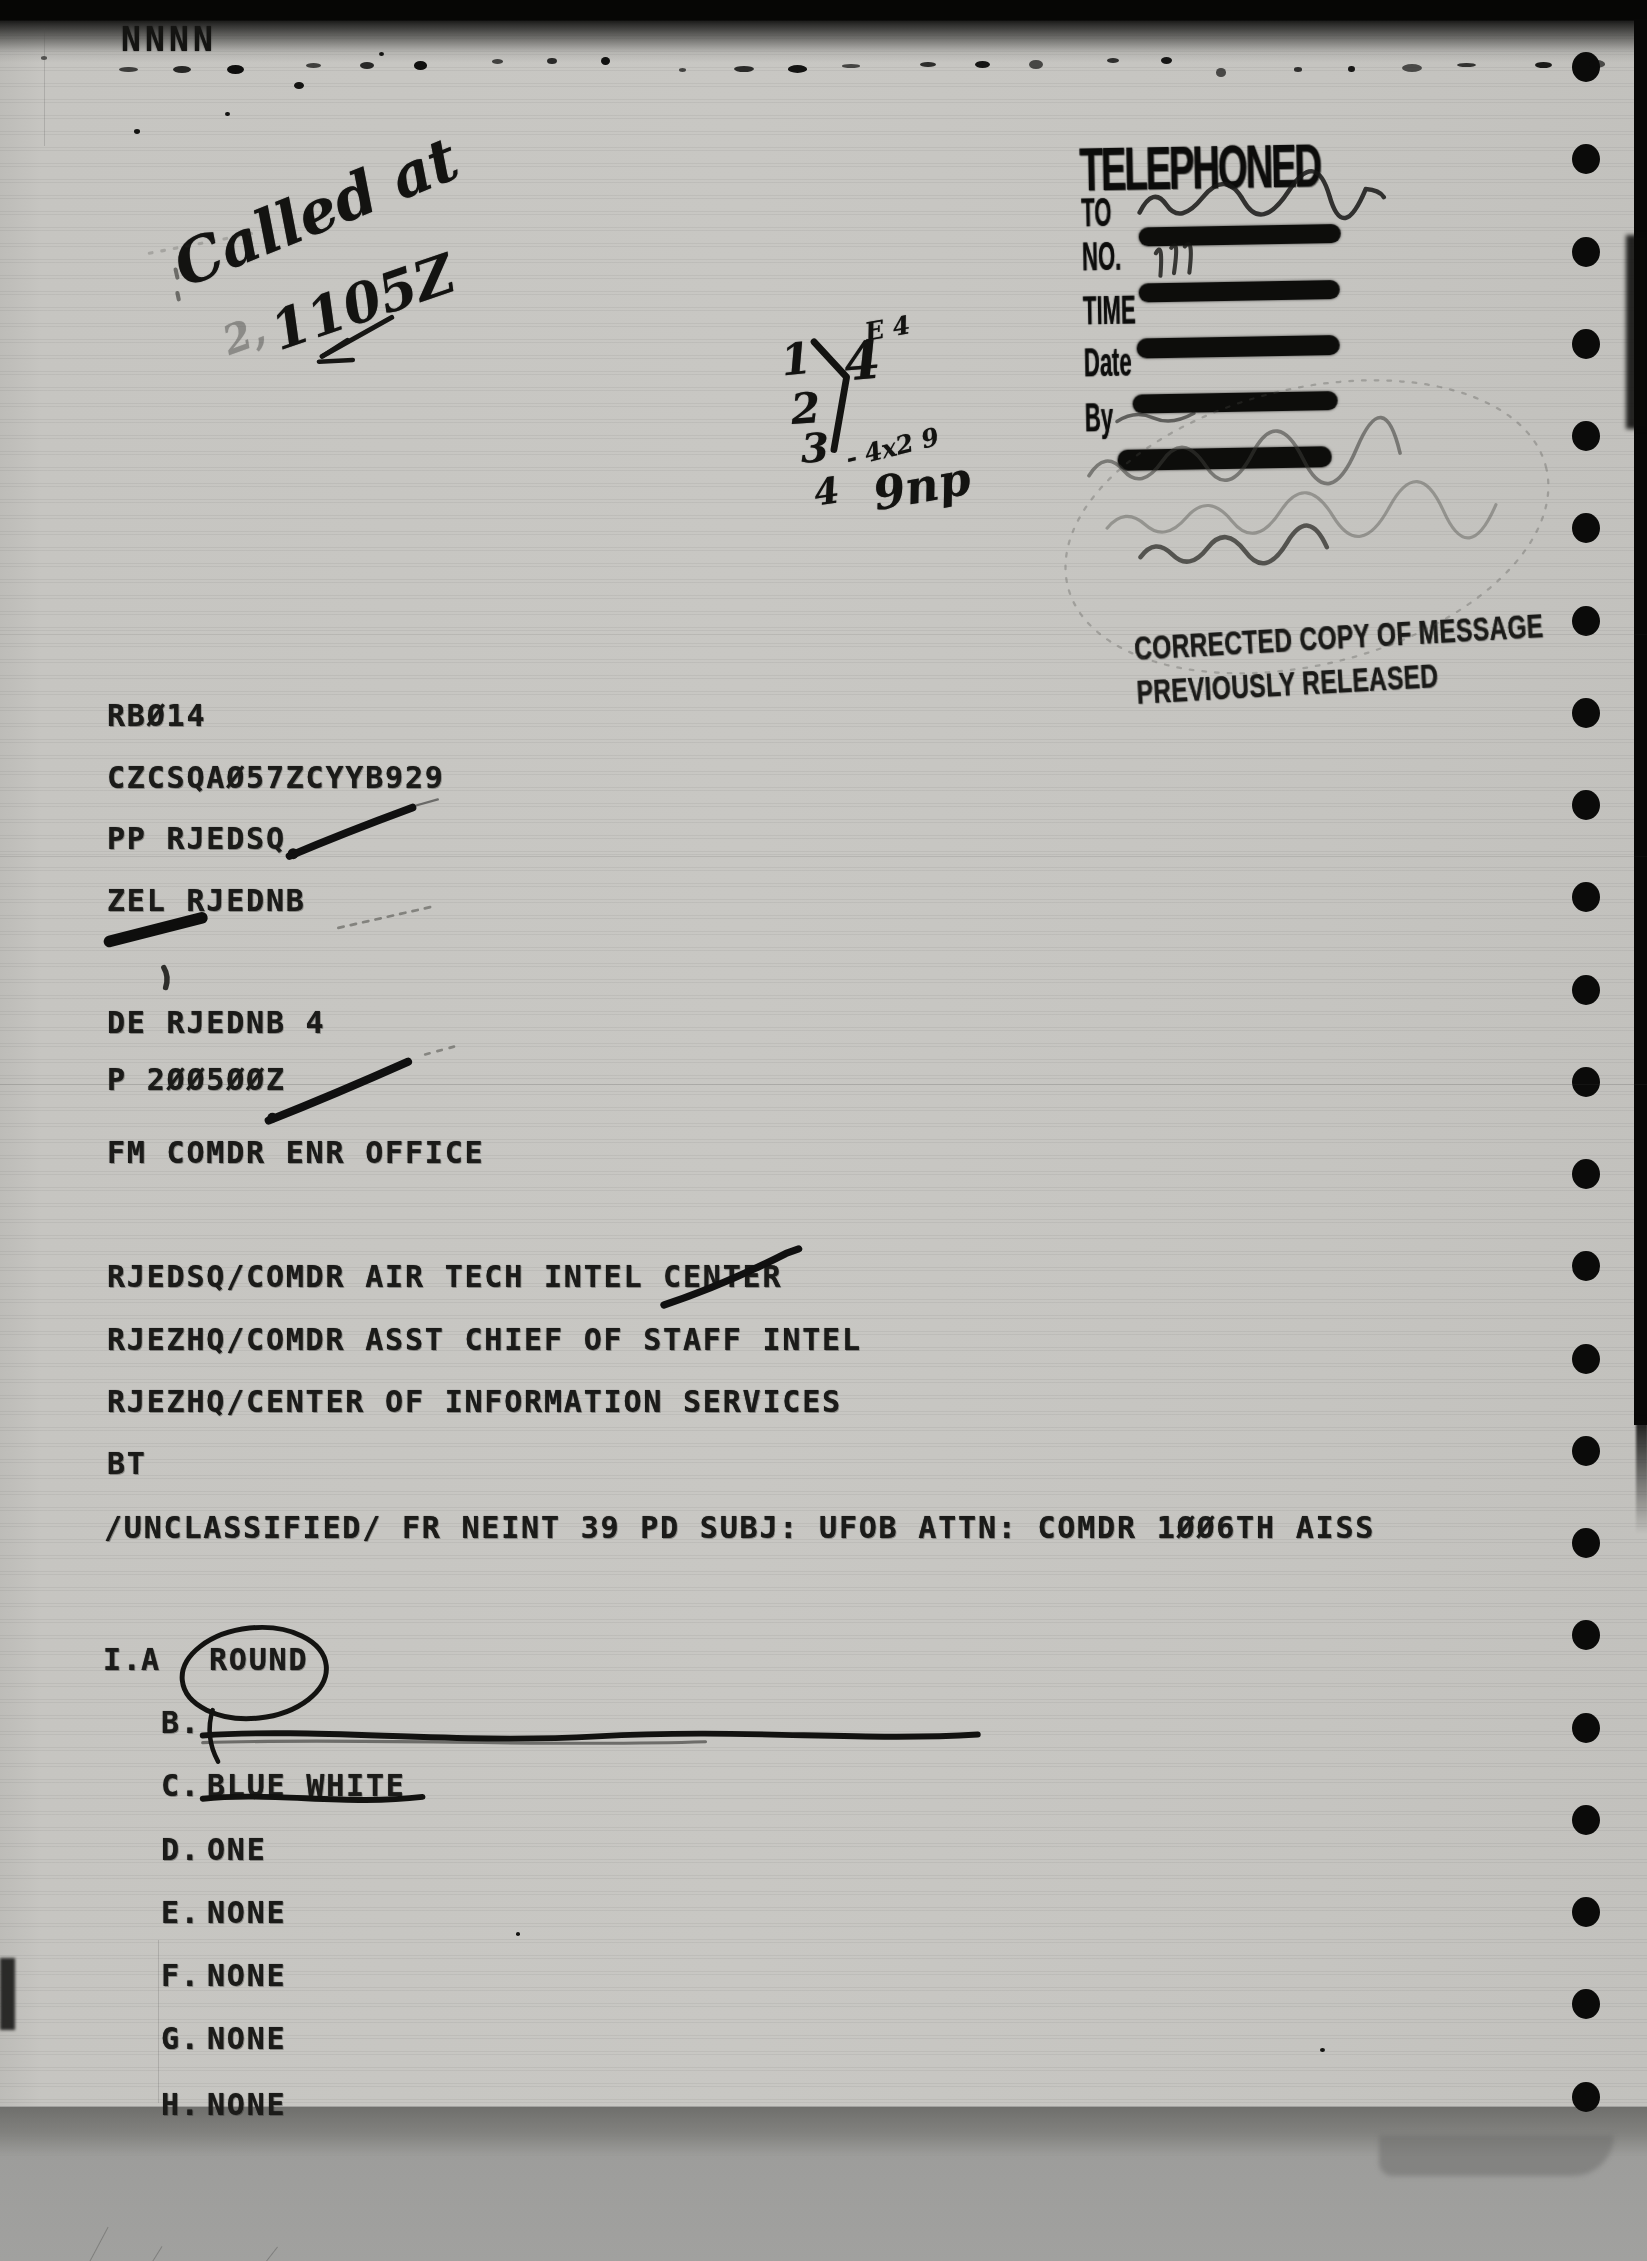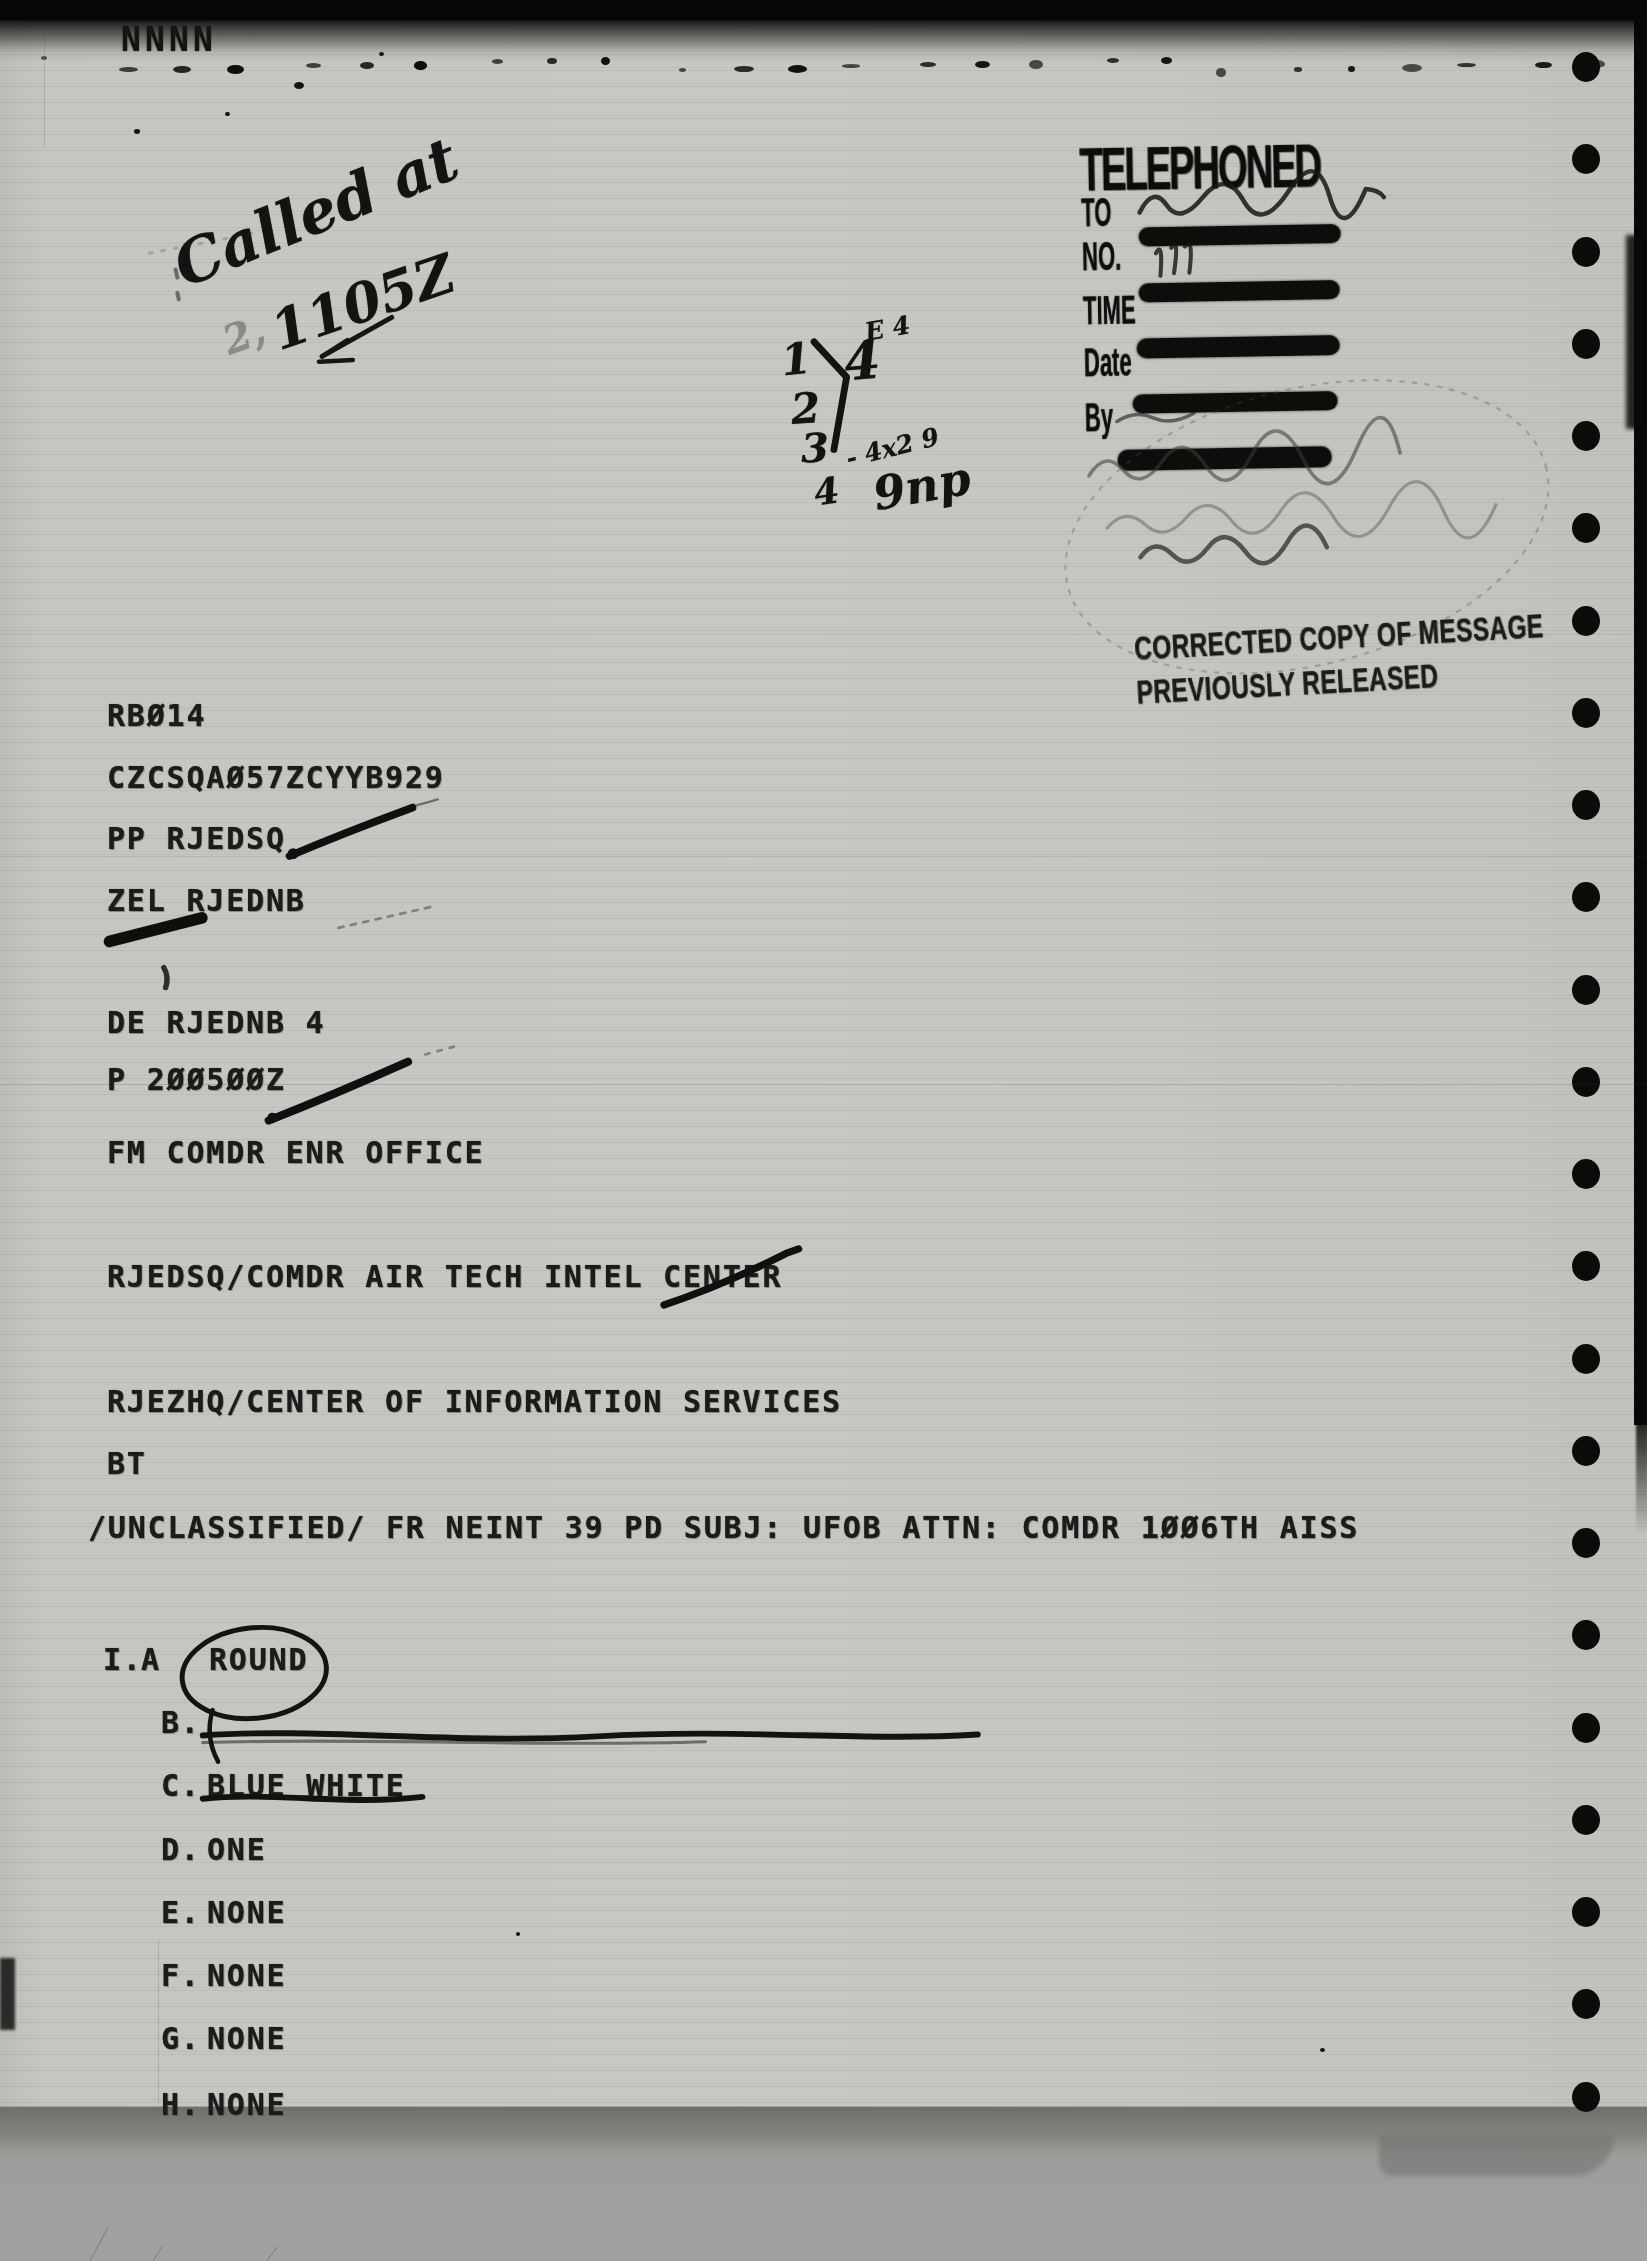--- a/index.html
+++ b/index.html
@@ -179,23 +179,24 @@
   </div>
 
   <div class="tl" style="top:699px">RBØ14</div>
   <div class="tl" style="top:761px">CZCSQAØ57ZCYYB929</div>
   <div class="tl" style="top:822px">PP RJEDSQ</div>
   <div class="tl" style="top:884px">ZEL RJEDNB</div>
   <div class="tl" style="top:1006px">DE RJEDNB 4</div>
   <div class="tl" style="top:1063px">P 2ØØ5ØØZ</div>
   <div class="tl" style="top:1136px">FM COMDR ENR OFFICE</div>
   <div class="tl" style="top:1260px">RJEDSQ/COMDR AIR TECH INTEL CENTER</div>
+  <div class="tl" style="top:1323px">RJEZHQ/COMDR ASST CHIEF OF STAFF INTEL</div>
   <div class="tl" style="top:1385px">RJEZHQ/CENTER OF INFORMATION SERVICES</div>
   <div class="tl" style="top:1447px">BT</div>
-  <div class="tl" style="top:1511px;left:88px">/UNCLASSIFIED/ FR NEINT 39 PD SUBJ: UFOB ATTN: COMDR 1ØØ6TH AISS</div>
+  <div class="tl" style="top:1511px;left:104px">/UNCLASSIFIED/ FR NEINT 39 PD SUBJ: UFOB ATTN: COMDR 1ØØ6TH AISS</div>
 
   <div class="tl" style="top:1643px;left:103px">I.</div>
   <div class="tl" style="top:1643px;left:141px">A</div>
   <div class="tl" style="top:1643px;left:209px">ROUND</div>
   <div class="tl" style="top:1706px;left:161px">B.</div>
   <div class="tl" style="top:1769px;left:161px">C.</div>
   <div class="tl" style="top:1769px;left:207px">BLUE WHITE</div>
   <div class="tl" style="top:1833px;left:161px">D.</div>
   <div class="tl" style="top:1833px;left:207px">ONE</div>
   <div class="tl" style="top:1896px;left:161px">E.</div>

